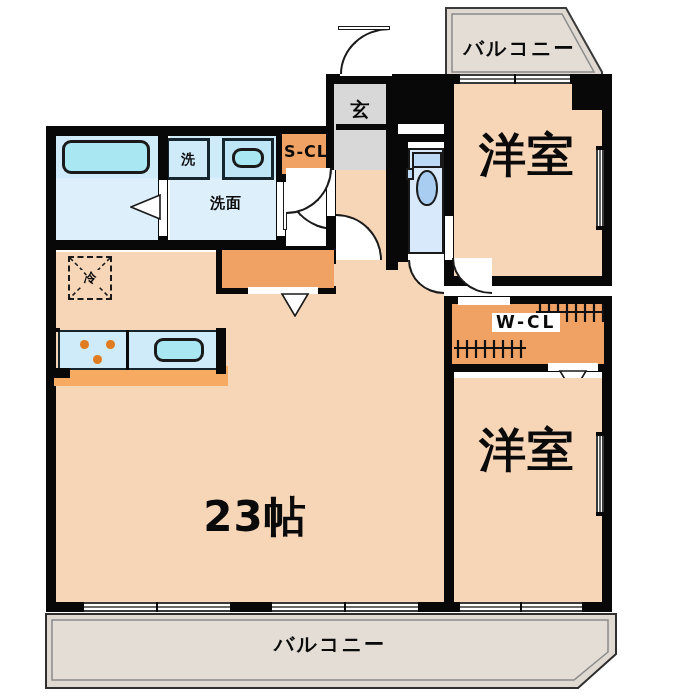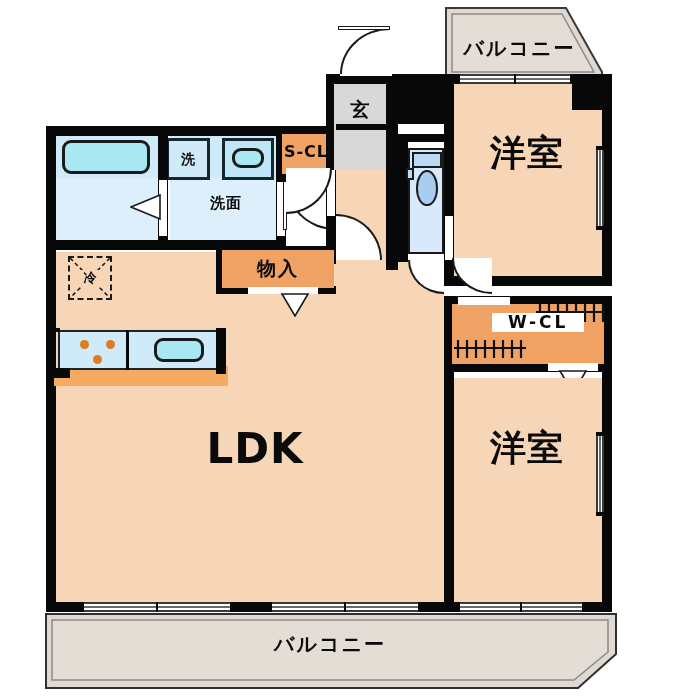--- a/index.html
+++ b/index.html
@@ -31,29 +31,29 @@
 
   
   .lbl {
     color: #0a0a0a;
     line-height: 1;
     white-space: nowrap;
     text-align: center;
     font-weight: 700;
   }
   .lbl-room-big   { font-size: 42px; letter-spacing: 1px; }
-  .lbl-room-mid   { font-size: 36px; letter-spacing: 1px; }
+  .lbl-room-mid   { font-size: 47px; letter-spacing: 1px; font-family: Liberation Mono, monospace; }
   .lbl-cl         { font-size: 17px; letter-spacing: 3px; }
   .lbl-cl-plain   { font-size: 19px; letter-spacing: 2px; }
   .lbl-sm         { font-size: 15px; letter-spacing: 1px; }
   .lbl-xs         { font-size: 14px; }
   .lbl-bal        { font-size: 20px; letter-spacing: 2px; font-weight: 700;}
   .lbl-gen        { font-size: 19px; font-weight: 700; }
   .lbl-ref        { font-size: 13px; font-weight: 700; }
-  .lbl-wcl-bg     { background: #ffffff; padding: 1px 16px; }
+  .lbl-wcl-bg     { background: #ffffff; padding: 1px 4px; }
 
   
   .tub {
     background: #a9e8f2;
     border: 3px solid #1a1a1a;
     border-radius: 9px;
     box-sizing: border-box;
   }
   .sink-basin {
     background: #a9e8f2;
@@ -237,21 +237,21 @@
   <div class="abs room" style="left:330px; top:170px; width:114px; height:90px;"></div>
 
   <div class="abs wall" style="left:46px; top:246px; width:10px; height:366px;"></div>
   <div class="abs wall" style="left:46px; top:602px; width:406px; height:10px;"></div>
 
   <div class="abs slider" style="left:84px; top:602px; width:72px; height:10px;"></div>
   <div class="abs slider" style="left:158px; top:602px; width:72px; height:10px;"></div>
   <div class="abs slider" style="left:272px; top:602px; width:72px; height:10px;"></div>
   <div class="abs slider" style="left:346px; top:602px; width:72px; height:10px;"></div>
 
-  <div class="abs lbl lbl-room-big" style="left:150px; top:428px; width:210px;">LDK</div>
+  <div class="abs lbl lbl-room-big" style="left:150px; top:496px; width:210px;">23帖</div>
 
   <div class="abs wet" style="left:54px; top:134px; width:106px; height:106px;"></div>
   <div class="abs wet2" style="left:54px; top:134px; width:106px; height:44px;"></div>
   <div class="abs tub" style="left:62px; top:140px; width:88px; height:34px;"></div>
 
   <div class="abs wet" style="left:170px; top:134px; width:108px; height:106px;"></div>
   <div class="abs wet2" style="left:170px; top:134px; width:108px; height:44px;"></div>
   <div class="abs wmbox" style="left:166px; top:138px; width:44px; height:42px;"></div>
   <div class="abs lbl lbl-xs" style="left:166px; top:152px; width:44px;">洗</div>
   <div class="abs box-outline" style="left:222px; top:138px; width:52px; height:42px;"></div>
@@ -308,21 +308,20 @@
   <div class="abs white" style="left:445px; top:216px; width:8px; height:44px;"></div>
   <div class="abs arc arc-bl" style="left:452px; top:258px; width:40px; height:36px;"></div>
 
   <div class="abs white" style="left:348px; top:242px; width:8px; height:8px;"></div>
   <div class="abs arc arc-tr" style="left:336px; top:214px; width:46px; height:46px;"></div>
 
   <div class="abs wall" style="left:216px; top:246px; width:120px; height:8px;"></div>
   <div class="abs wall" style="left:216px; top:246px; width:8px; height:48px;"></div>
   <div class="abs wall" style="left:216px; top:286px; width:120px; height:8px;"></div>
   <div class="abs closet" style="left:222px; top:250px; width:112px; height:38px;"></div>
-  <div class="abs lbl lbl-cl-plain" style="left:222px; top:259px; width:112px;">物入</div>
   <div class="abs white" style="left:248px; top:287px; width:70px; height:7px;"></div>
   <div class="abs tri-wrap" style="left:280px; top:293px; width:30px; height:24px;">
     <svg width="30" height="24" viewBox="0 0 30 24">
       <polygon points="2,1 28,1 15,23" fill="#ffffff" stroke="#1a1a1a" stroke-width="1.6"></polygon>
     </svg>
   </div>
 
   <div class="abs dashbox" style="left:68px; top:256px; width:44px; height:44px;"></div>
   <div class="abs" style="left:68px; top:256px; width:44px; height:44px; pointer-events:none;">
     <svg width="44" height="44" viewBox="0 0 44 44">

